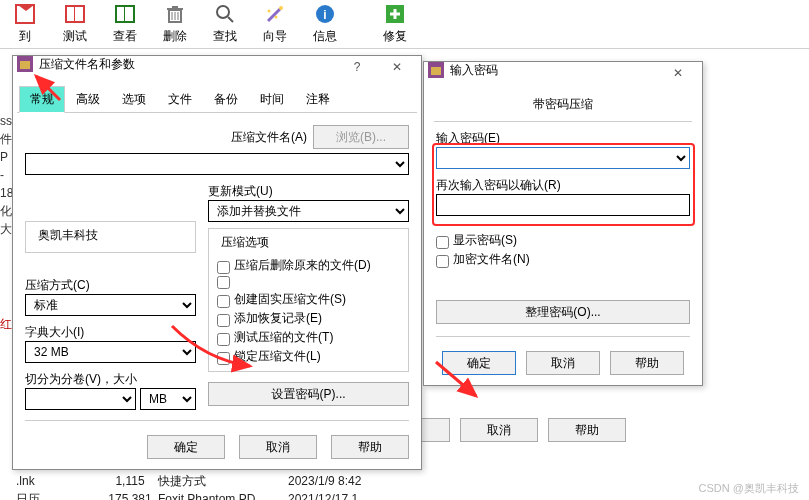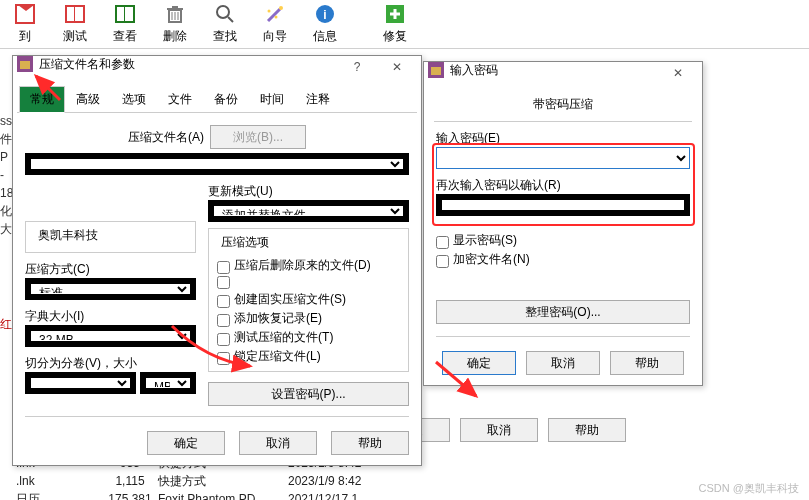--- a/index.html
+++ b/index.html
@@ -11,26 +11,26 @@
   .tool span { font-size:12px; margin-top:2px; }
 
   .dialog { position:absolute; background:#fff; border:1px solid #888; box-shadow:2px 2px 6px rgba(0,0,0,.2); }
   .titlebar { height:26px; display:flex; align-items:flex-start; padding:0 4px; background:#fff; }
   .titlebar .tic { width:16px; height:16px; margin-right:6px; }
   .titlebar .ttl { flex:1; font-size:12px; }
   .titlebar .tbtn { width:40px; height:22px; display:flex; align-items:center; justify-content:center; color:#555; cursor:pointer; }
 
   .tabs { display:flex; border-bottom:1px solid #ccc; padding-left:2px; margin:4px 4px 0; }
   .tab { padding:4px 10px; border:1px solid transparent; border-bottom:none; cursor:pointer; }
-  .tab.active { border-color:#ccc; background:#15803d; border-bottom:1px solid #fff; margin-bottom:-1px; color:#000; }
+  .tab.active { border-color:#ccc; background:#5eead4; border-bottom:1px solid #fff; margin-bottom:-1px; color:#000; }
 
   .body { padding:8px 12px 6px; }
   .row { display:flex; align-items:center; margin:4px 0; gap:6px; }
   label.lbl { font-size:12px; }
-  input[type=text].field, select.field { border:6px solid #000000; height:22px; padding:1px 4px; background:#fff; width:100%; }
+  input[type=text].field, select.field { border:1px solid #000000; height:22px; padding:1px 4px; background:#fff; width:100%; }
   select.field { appearance:auto; }
   .group { border:1px solid #ccc; padding:6px 8px 4px; margin-top:6px; }
   .group .gttl { font-size:12px; margin:-14px 0 4px 0; background:#fff; display:inline-block; padding:0 4px; }
   .btn { border:1px solid #aaa; background:#f0f0f0; height:24px; padding:0 18px; cursor:pointer; }
   .btn.disabled { color:#999; }
   .ck { display:flex; align-items:flex-end; gap:4px; margin:2px 0; }
   .ck input { margin:0; }
   .btnrow { display:flex; gap:14px; justify-content:flex-end; margin-top:10px; padding:4px 0; }
 
   .arrow { position:absolute; pointer-events:none; }
@@ -194,32 +194,32 @@
   <div class="tabs">
     <div class="tab active">常规</div>
     <div class="tab">高级</div>
     <div class="tab">选项</div>
     <div class="tab">文件</div>
     <div class="tab">备份</div>
     <div class="tab">时间</div>
     <div class="tab">注释</div>
   </div>
   <div class="body">
-    <div class="row" style="justify-content:center">
+    <div class="row" style="justify-content:flex-end">
       <label class="lbl">压缩文件名(A)</label>
       <button class="btn disabled" style="width:96px">浏览(B)...</button>
     </div>
     <select class="field" style="width:100%"></select>
 
     <div style="display:flex;gap:12px;margin-top:8px">
       <div style="width:46%">
         <div class="group" style="margin-top:38px">
           <div class="gttl">奥凯丰科技</div>
         </div>
-        <div style="margin-top:8px">
+        <div style="margin-top:24px">
           <label class="lbl">压缩方式(C)</label>
           <select class="field"><option>标准</option></select>
         </div>
         <div style="margin-top:8px">
           <label class="lbl">字典大小(I)</label>
           <select class="field"><option>32 MB</option></select>
         </div>
         <div style="margin-top:8px">
           <label class="lbl">切分为分卷(V)，大小</label>
           <div style="display:flex;gap:4px">

